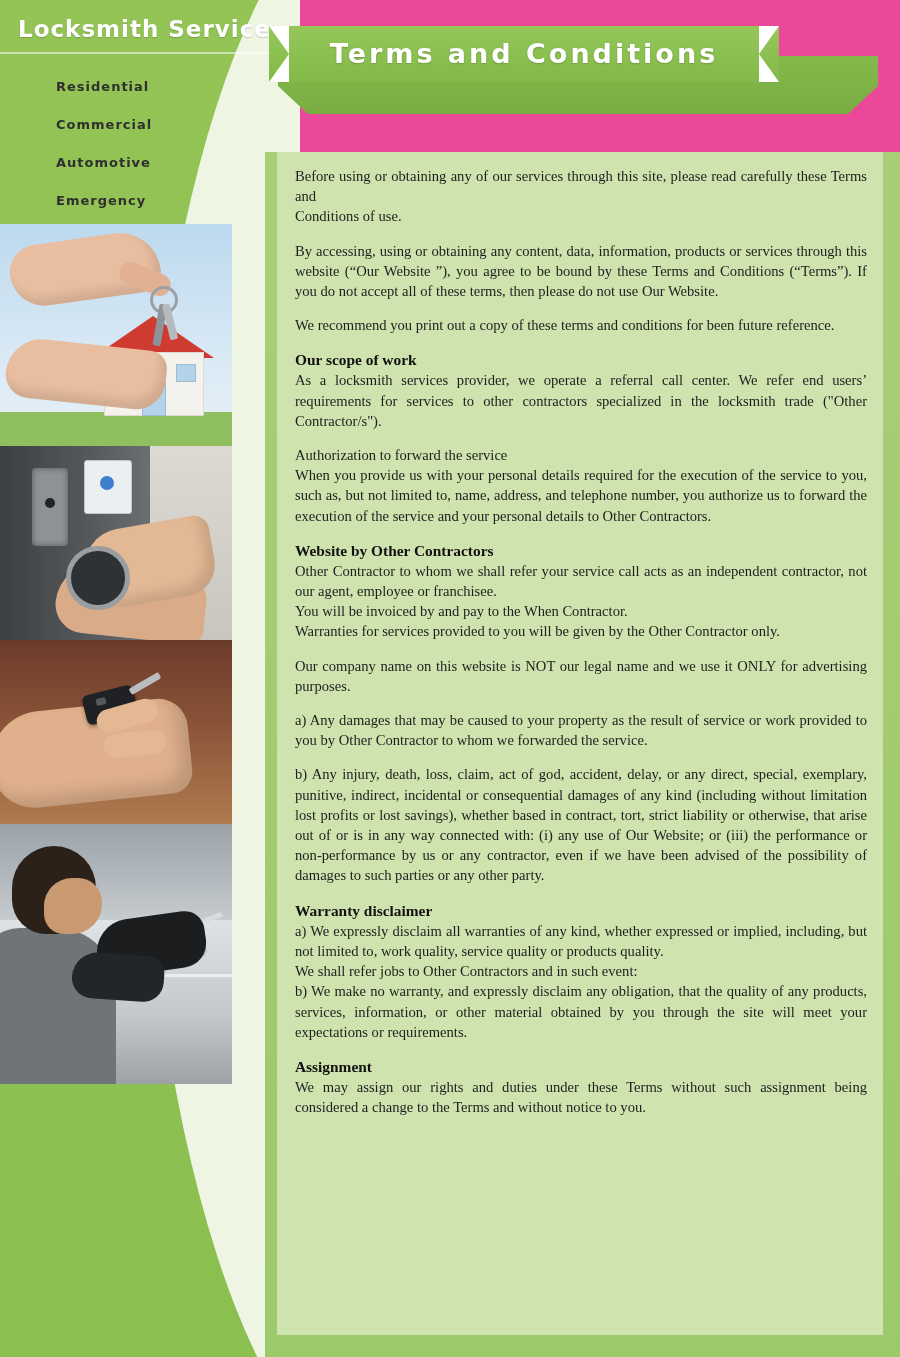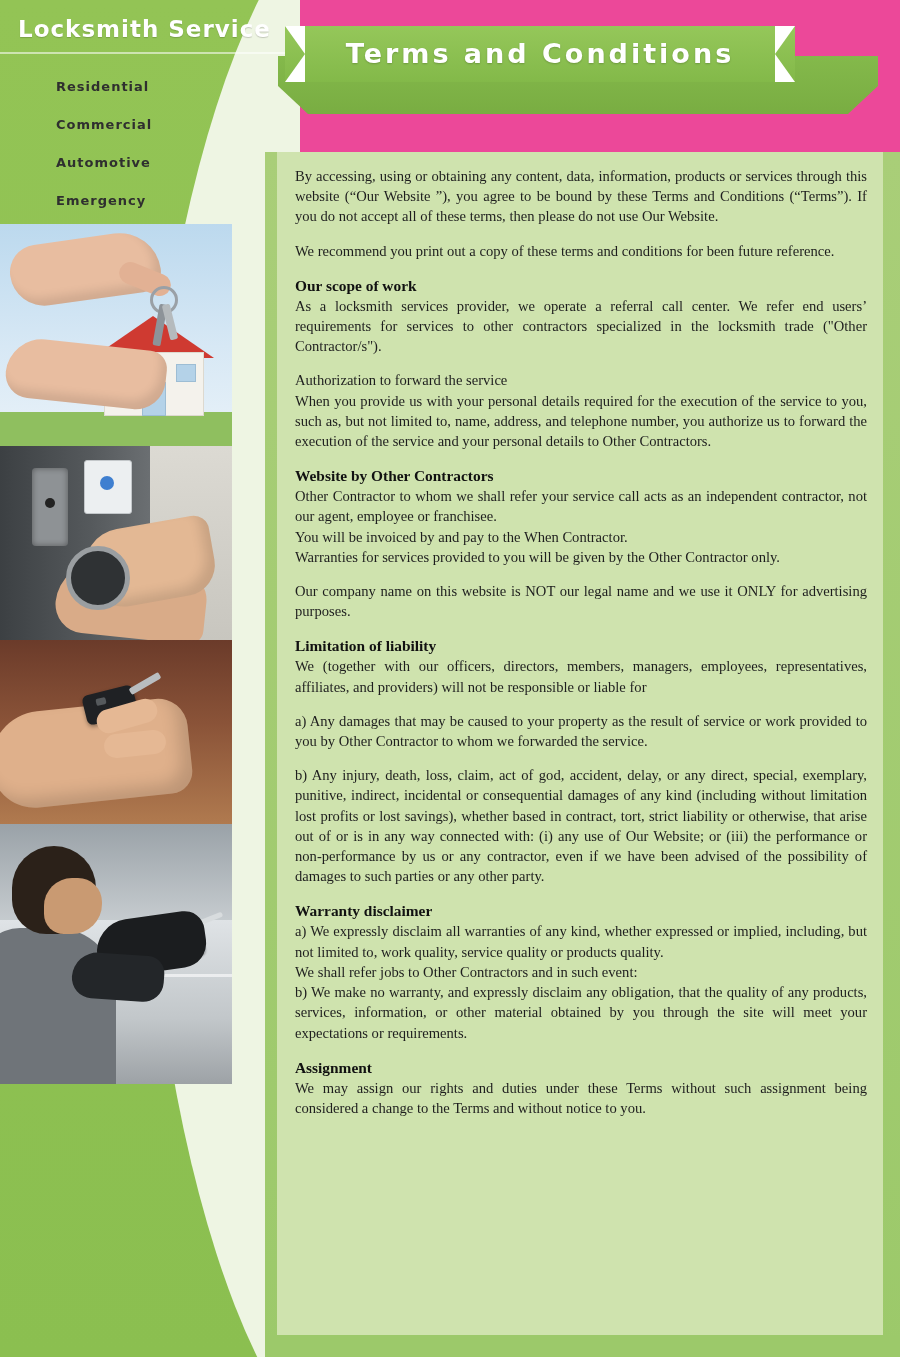--- a/index.html
+++ b/index.html
@@ -163,21 +163,21 @@
   .p4-head { position:absolute; left:12px; top:22px; width:84px; height:88px; background:#2b2119; border-radius:44px 44px 36px 36px; }
   .p4-face { position:absolute; left:44px; top:54px; width:58px; height:56px; background:#c99a72; border-radius:28px 24px 30px 20px; }
   .p4-shoulder { position:absolute; left:-20px; top:104px; width:136px; height:160px; background:#6f7479; border-radius:40px 60px 0 0; }
   .p4-glove { position:absolute; left:96px; top:92px; width:110px; height:56px; background:#1b1d1f; border-radius:40px 24px 30px 28px; transform:rotate(-8deg); }
   .p4-glove2 { position:absolute; left:72px; top:130px; width:92px; height:46px; background:#232629; border-radius:30px 20px 24px 24px; transform:rotate(4deg); }
   .p4-tool { position:absolute; left:178px; top:96px; width:46px; height:5px; background:#d8dcde; transform:rotate(-22deg); border-radius:3px; }
 
   
   .ribbon-wrap {
     position: absolute;
-    left: 285px;
+    left: 269px;
     top: 26px;
     width: 540px;
     height: 58px;
     z-index: 9;
   }
   .ribbon-main {
     position: absolute;
     left: 0;
     top: 0;
     width: 510px;
@@ -371,20 +371,24 @@
     <div class="ribbon-notch-right"></div>
     <div class="ribbon-title">Terms and Conditions</div>
   </div>
 
   <div class="content-bg"></div>
   <div class="bottom-strip"></div>
 
   <div class="content-card">
     <div class="content-inner">
 
+      <div class="block">
+        <p>Before using or obtaining any of our services through this site, please read carefully these Terms and</p>
+        <p>Conditions of use.</p>
+      </div>
 
       <div class="block">
         <p>By accessing, using or obtaining any content, data, information, products or services through this website (“Our Website ”), you agree to be bound by these Terms and Conditions (“Terms”). If you do not accept all of these terms, then please do not use Our Website.</p>
       </div>
 
       <div class="block">
         <p>We recommend you print out a copy of these terms and conditions for been future reference.</p>
       </div>
 
       <div class="block">
@@ -401,24 +405,20 @@
         <h3>Website by Other Contractors</h3>
         <p>Other Contractor to whom we shall refer your service call acts as an independent contractor, not our agent, employee or franchisee.</p>
         <p>You will be invoiced by and pay to the When Contractor.</p>
         <p>Warranties for services provided to you will be given by the Other Contractor only.</p>
       </div>
 
       <div class="block">
         <p>Our company name on this website is NOT our legal name and we use it ONLY for advertising purposes.</p>
       </div>
 
-      <div class="block">
-        <h3>Limitation of liability</h3>
-        <p>We (together with our officers, directors, members, managers, employees, representatives, affiliates, and providers) will not be responsible or liable for</p>
-      </div>
 
       <div class="block">
         <p>a) Any damages that may be caused to your property as the result of service or work provided to you by Other Contractor to whom we forwarded the service.</p>
       </div>
 
       <div class="block">
         <p>b) Any injury, death, loss, claim, act of god, accident, delay, or any direct, special, exemplary, punitive, indirect, incidental or consequential damages of any kind (including without limitation lost profits or lost savings), whether based in contract, tort, strict liability or otherwise, that arise out of or is in any way connected with: (i) any use of Our Website; or (iii) the performance or non-performance by us or any contractor, even if we have been advised of the possibility of damages to such parties or any other party.</p>
       </div>
 
       <div class="block">

